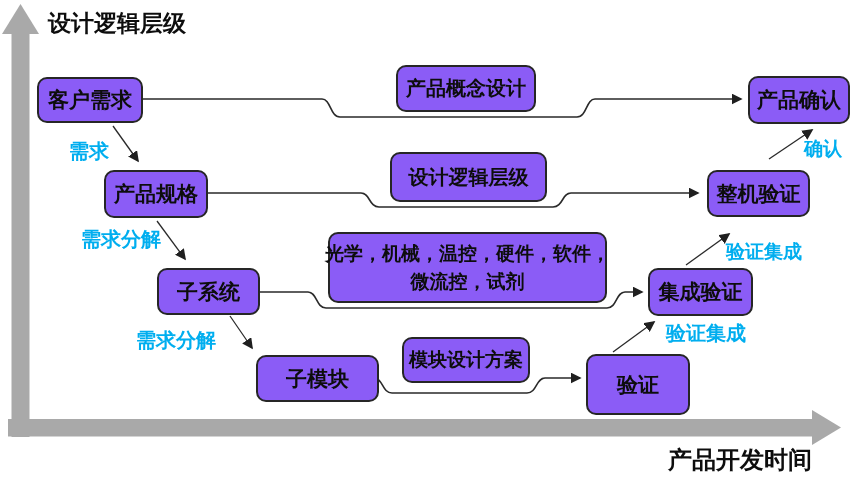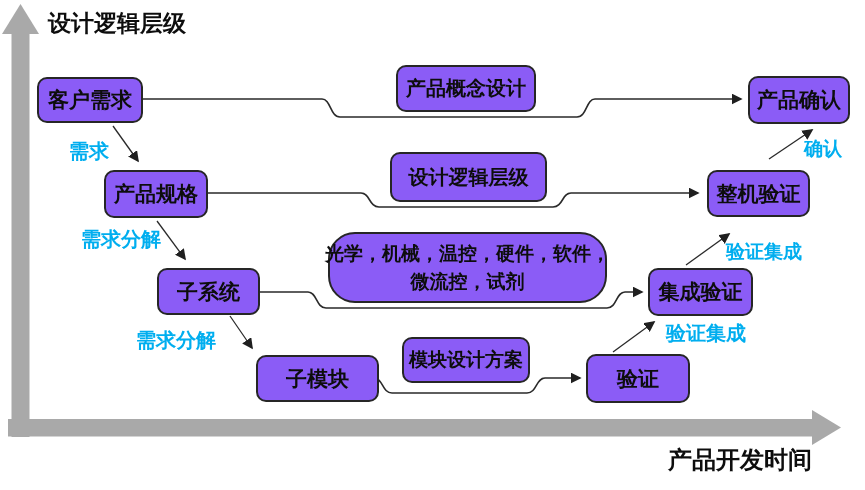--- a/index.html
+++ b/index.html
@@ -15,24 +15,24 @@
     font-weight:bold;font-size:21px;color:#0d0d0d;white-space:nowrap;
   }
   .pbox{font-size:20px;}
   #n-customer{left:37px;top:77px;width:106px;height:46px;}
   #n-spec{left:104px;top:170px;width:104px;height:48px;}
   #n-subsys{left:157px;top:268px;width:103px;height:47px;}
   #n-submod{left:256px;top:355px;width:123px;height:47px;}
   #n-confirm{left:748px;top:76px;width:102px;height:48px;}
   #n-machine{left:707px;top:170px;width:103px;height:47px;}
   #n-integration{left:648px;top:268px;width:105px;height:48px;}
-  #n-verify{left:586px;top:354px;width:104px;height:49px;}
+  #n-verify{left:586px;top:354px;width:104px;height:61px;}
   #p-concept{left:396px;top:65px;width:140px;height:47px;}
   #p-system{left:390px;top:152px;width:157px;height:50px;}
-  #p-domains{left:328px;top:232px;width:279px;height:71px;flex-direction:column;font-size:19px;line-height:1.45;border-radius:27px;}
+  #p-domains{left:328px;top:232px;width:279px;height:71px;flex-direction:column;font-size:19px;line-height:1.45;}
   #p-module{left:402px;top:337px;width:128px;height:46px;font-size:19px;}
   .elabel{position:absolute;color:#00aeef;font-weight:bold;font-size:20px;white-space:nowrap;}
   #l-req{left:69px;top:138px;}
   #l-reqd1{left:81px;top:226px;}
   #l-reqd2{left:136px;top:327px;}
   #l-vi-lower{left:666px;top:320px;}
   #l-vi-upper{left:726px;top:239px;font-size:19px;}
   #l-confirm{left:804px;top:136px;font-size:19px;}
   .axis-title{position:absolute;font-weight:bold;color:#0d0d0d;white-space:nowrap;}
   #t-y{left:48px;top:8px;font-size:23px;}

